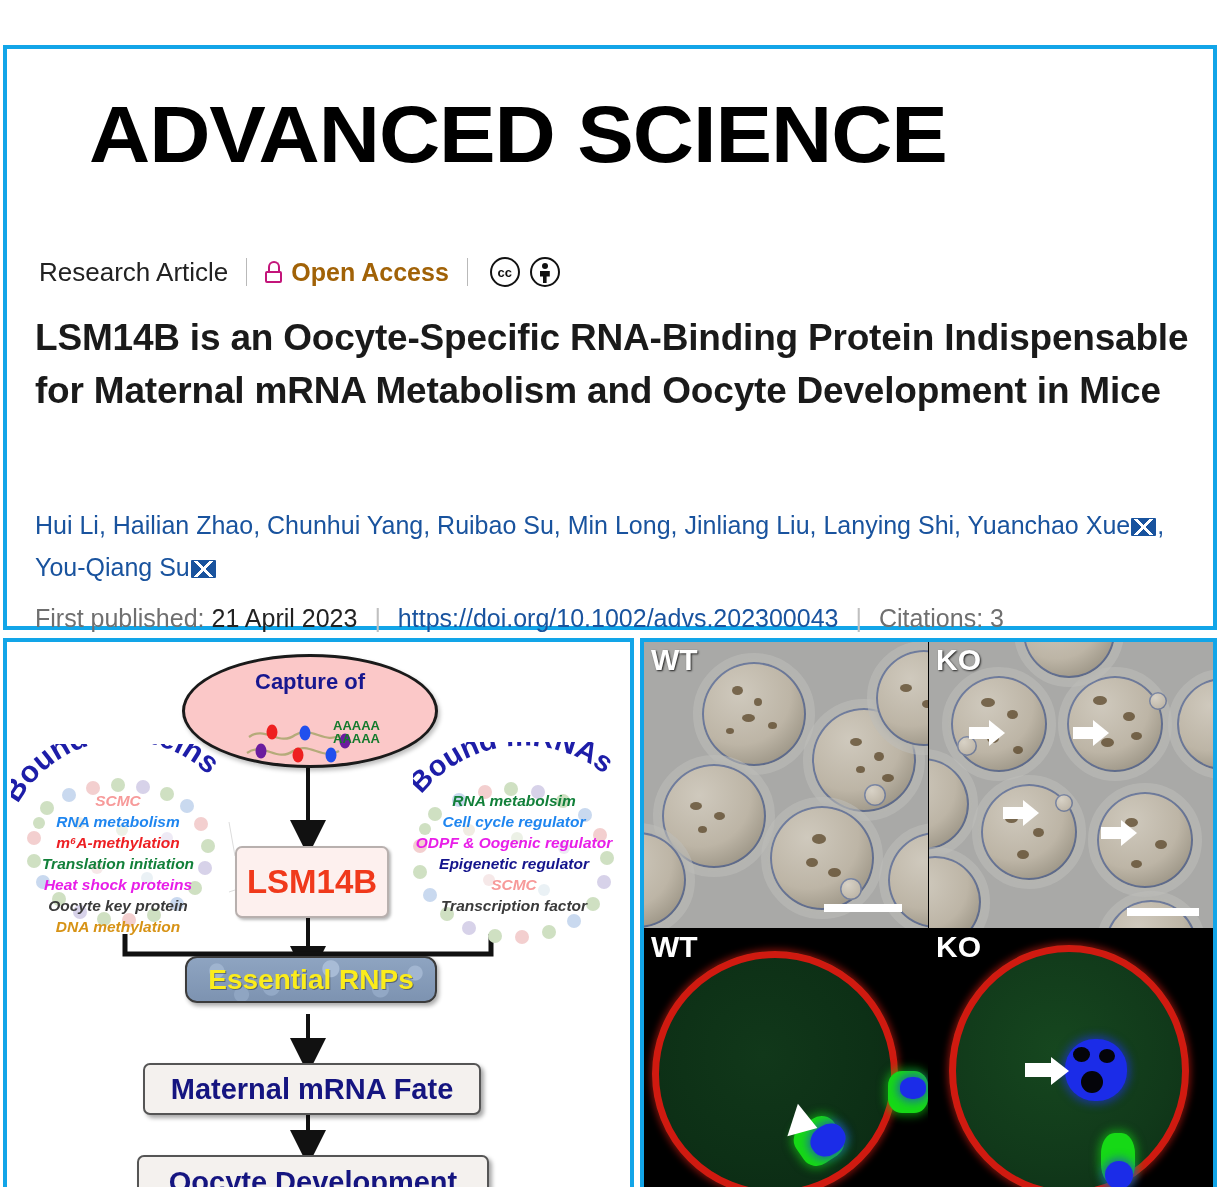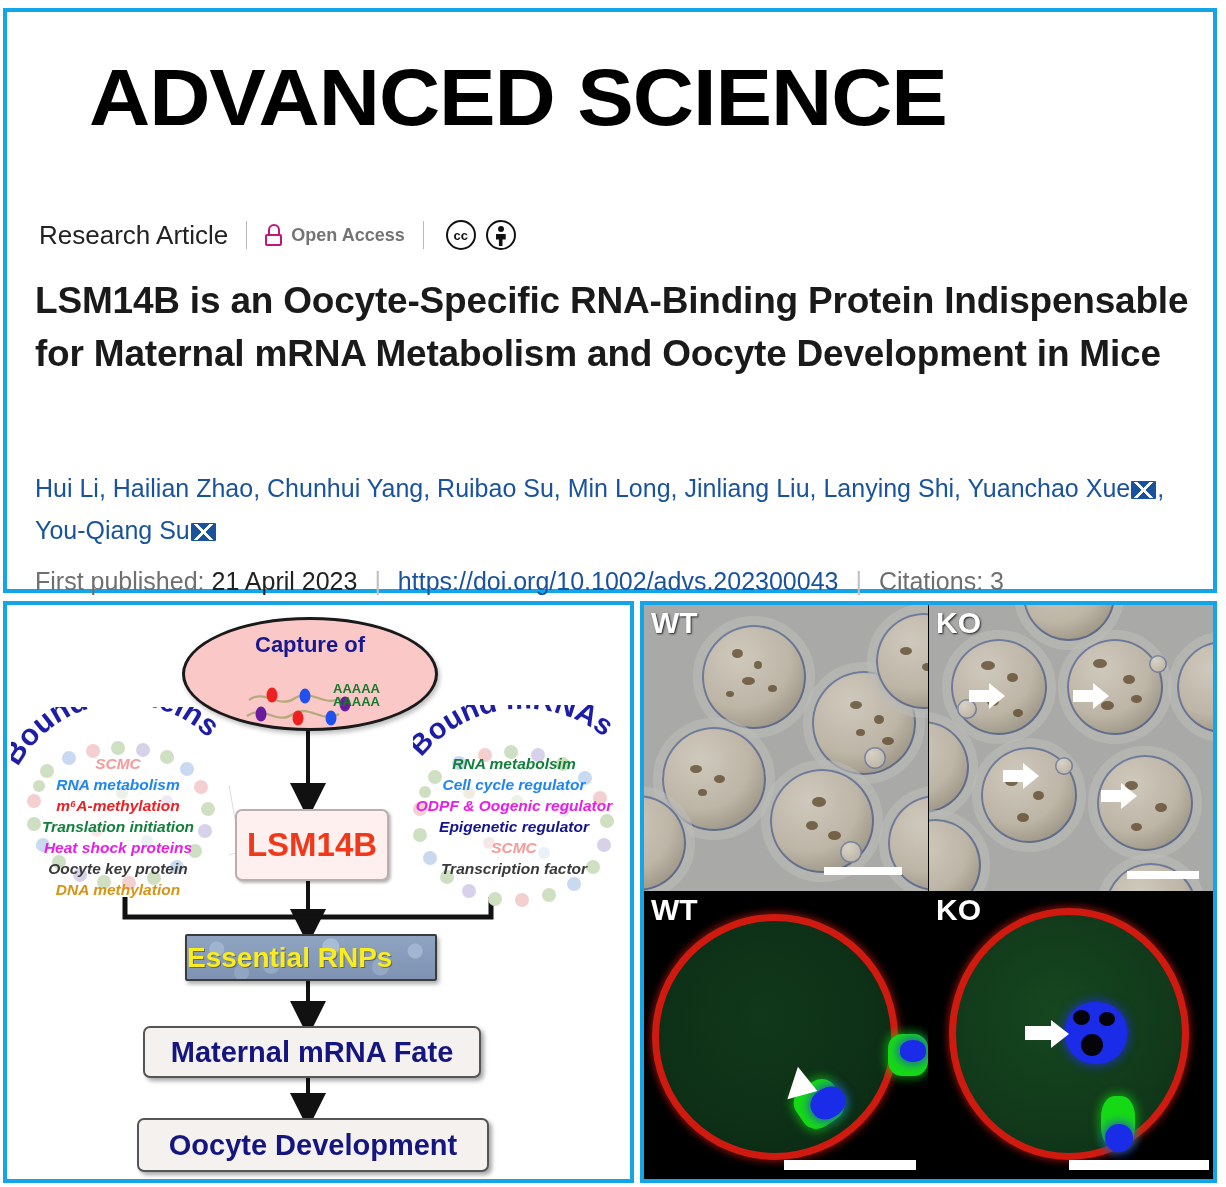--- a/index.html
+++ b/index.html
@@ -1,18 +1,18 @@
 <!DOCTYPE html>
 <html><head>
 <meta charset="utf-8">
 <style>
   html,body{margin:0;padding:0;background:#ffffff;}
   body{width:1226px;height:1187px;font-family:"Liberation Sans",sans-serif;overflow:hidden;}
 
-  .page{position:relative;width:1226px;height:1031px;}
+  .page{position:relative;width:1226px;height:1031px;margin-top:37px;}
 
   
   .header-card{
     position:absolute;left:3px;top:8px;width:1214px;height:585px;
     border:4px solid #12a5e8;background:#ffffff;box-sizing:border-box;
   }
   .journal-logo{
     position:absolute;left:82px;top:45px;width:990px;height:82px;
     font-family:"Liberation Sans",sans-serif;
     font-weight:bold;font-size:80px;line-height:82px;
@@ -30,21 +30,21 @@
   .oa-lock{width:17px;height:22px;position:relative;display:inline-block;}
   .oa-lock .shackle{
     position:absolute;left:3px;top:0;width:12px;height:11px;
     border:2.5px solid #c3157a;border-bottom:none;border-radius:7px 7px 0 0;
     box-sizing:border-box;
   }
   .oa-lock .body{
     position:absolute;left:0;bottom:0;width:17px;height:12px;
     border:2.5px solid #c3157a;border-radius:2px;box-sizing:border-box;
   }
-  .oa-text{font-size:18px;font-weight:bold;color:#737373;}
+  .oa-text{font-size:25px;font-weight:bold;color:#a16207;}
   .cc-icons{display:flex;align-items:center;gap:10px;margin-left:4px;}
   .cc-badge{
     width:30px;height:30px;border:2.5px solid #111;border-radius:50%;
     display:flex;align-items:center;justify-content:center;
     font-size:13px;font-weight:bold;color:#111;box-sizing:border-box;
     font-family:"Liberation Sans",sans-serif;
   }
   .by-badge{
     width:30px;height:30px;border:2.5px solid #111;border-radius:50%;
     position:relative;box-sizing:border-box;
@@ -129,32 +129,32 @@
 
   .lsm-box{
     position:absolute;left:228px;top:204px;width:150px;height:68px;
     background:#fdf0ee;border:2px solid #b8b0ae;border-radius:7px;
     box-shadow:2px 2px 3px rgba(0,0,0,0.28);
     display:flex;align-items:center;justify-content:center;
   }
   .lsm-box span{font-size:33px;font-weight:bold;color:#f0391b;}
 
   .rnp-box{
-    position:absolute;left:178px;top:329px;width:248px;height:43px;
-    border:2px solid #3b3b3b;border-radius:2px;
+    position:absolute;left:178px;top:314px;width:248px;height:43px;
+    border:2px solid #3b3b3b;border-radius:12px;
     background:
       radial-gradient(circle at 12% 30%, #9fb4cf 0 7px, transparent 8px),
       radial-gradient(circle at 34% 68%, #93a9c6 0 8px, transparent 9px),
       radial-gradient(circle at 58% 25%, #a8bcd6 0 8px, transparent 9px),
       radial-gradient(circle at 78% 72%, #92a8c5 0 8px, transparent 9px),
       radial-gradient(circle at 92% 35%, #a2b6d1 0 7px, transparent 8px),
       radial-gradient(circle at 22% 85%, #8fa5c2 0 7px, transparent 8px),
       linear-gradient(180deg,#8ea4c1,#7d93b1);
     box-shadow:2px 3px 4px rgba(0,0,0,0.33);
-    display:flex;align-items:center;justify-content:flex-start;
+    display:flex;align-items:center;justify-content:center;
   }
   .rnp-box span{font-size:28px;font-weight:bold;color:#fbec1c;
      text-shadow:1px 1px 0 rgba(0,0,0,0.35);}
 
   .flow-box{
     position:absolute;border:2px solid #555;border-radius:7px;background:#f4f1ee;
     box-shadow:3px 3px 4px rgba(0,0,0,0.35);
     display:flex;align-items:center;justify-content:center;
   }
   .flow-box span{font-size:29px;font-weight:bold;color:#151580;}

